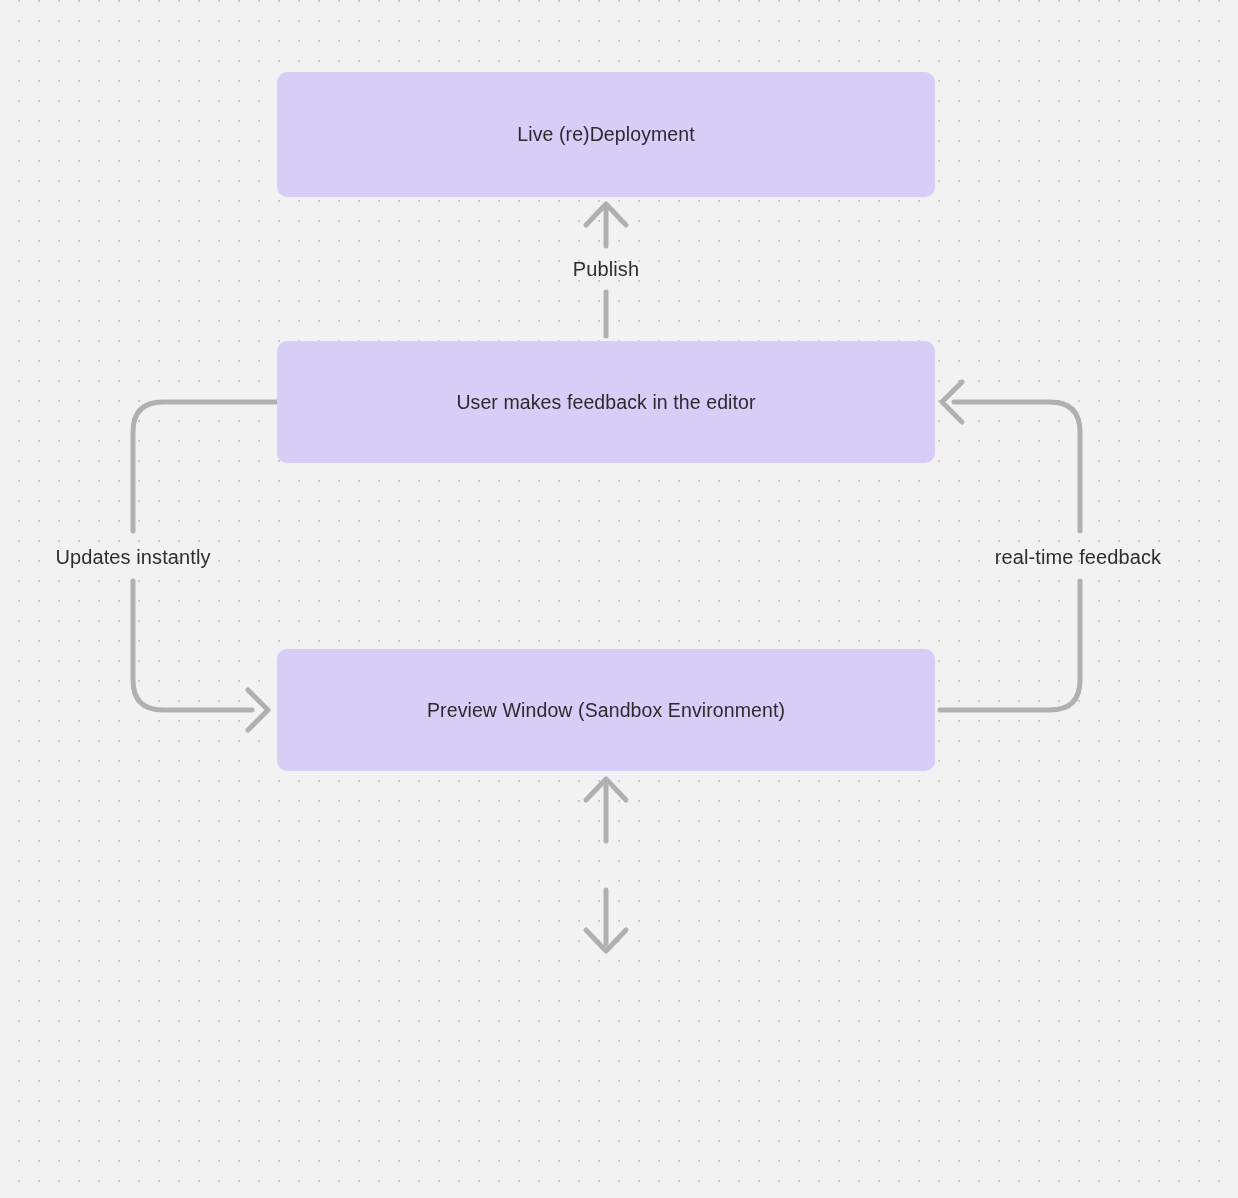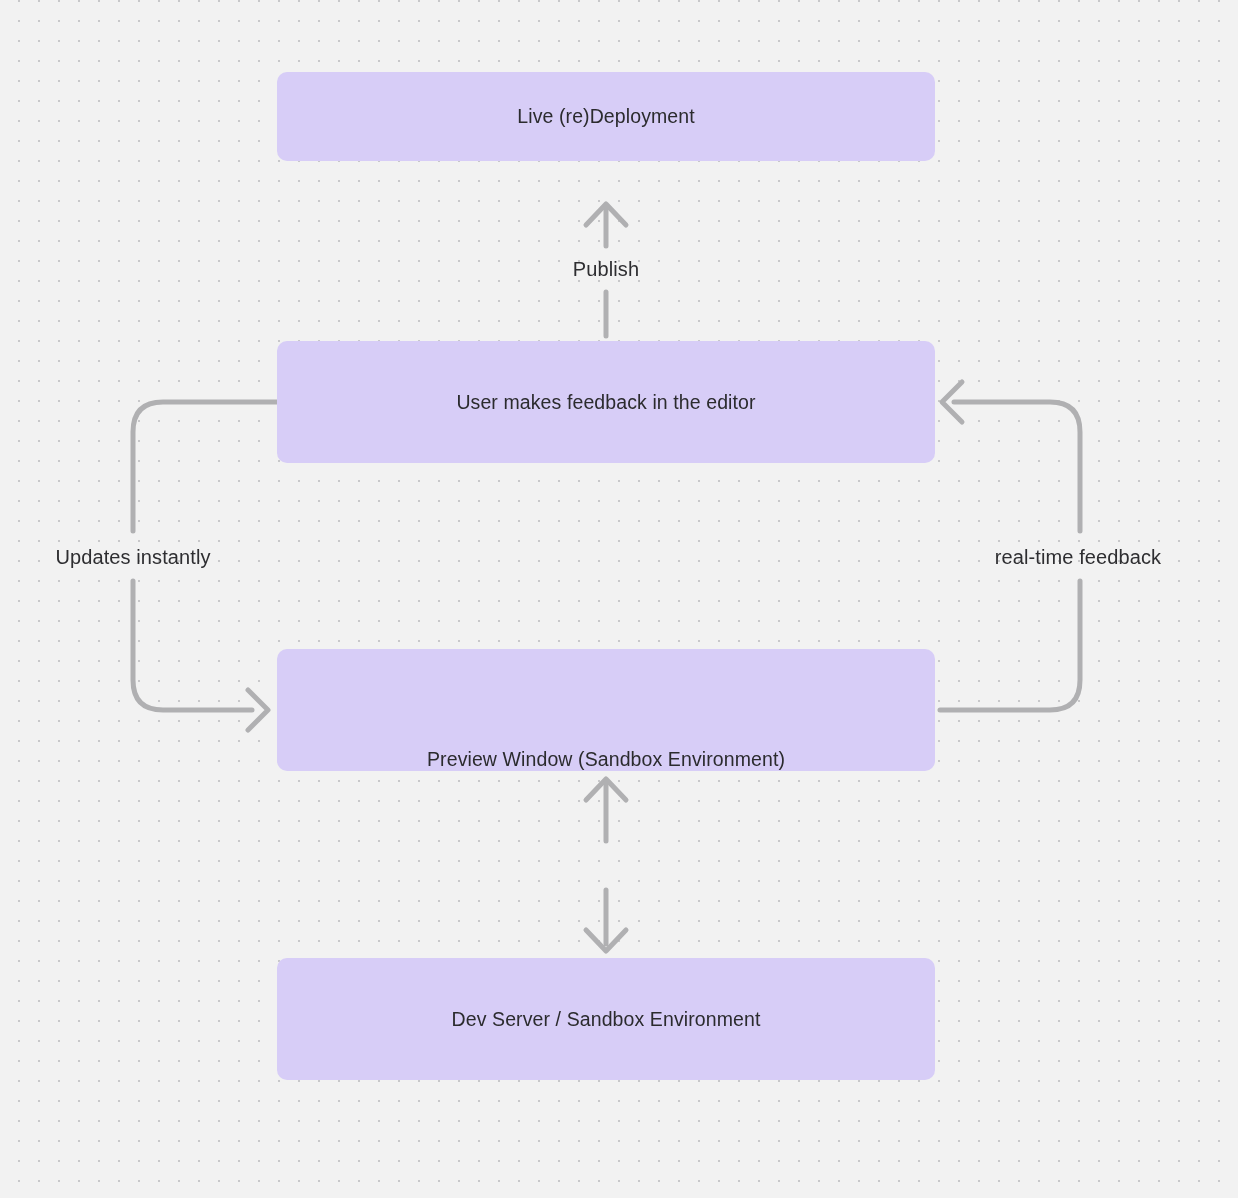--- a/index.html
+++ b/index.html
@@ -37,23 +37,23 @@
     background: #d7cdf7;
     border-radius: 10px;
     display: flex;
     align-items: center;
     justify-content: center;
     text-align: center;
     color: #2b2b2e;
     font-size: 19.5px;
     letter-spacing: 0.1px;
   }
-  #node-1 { left: 277px; top: 72px;  width: 658px; height: 89px; }
+  #node-1 { left: 277px; top: 72px;  width: 658px; height: 125px; }
   #node-2 { left: 277px; top: 341px; width: 658px; height: 122px; }
-  #node-3 { left: 277px; top: 649px; width: 658px; height: 122px; align-items: flex-end; }
+  #node-3 { left: 277px; top: 649px; width: 658px; height: 122px; }
   #node-4 { left: 277px; top: 958px; width: 658px; height: 122px; }
   .edge-label {
     position: absolute;
     transform: translate(-50%, -50%);
     white-space: nowrap;
     color: #2e2e31;
     font-size: 20px;
     letter-spacing: 0.1px;
   }
   #label-publish   { left: 606px;  top: 269px; }
@@ -99,23 +99,20 @@
   </div>
 
   <div class="node" id="node-2">
     <span>User makes feedback in the editor</span>
   </div>
 
   <div class="node" id="node-3">
     <span>Preview Window (Sandbox Environment)</span>
   </div>
 
-  <div class="node" id="node-4">
-    <span>Dev Server / Sandbox Environment</span>
-  </div>
 
   <div class="edge-label" id="label-publish">Publish</div>
 
   <div class="edge-label" id="label-updates">Updates instantly</div>
 
   <div class="edge-label" id="label-realtime">real-time feedback</div>
 
 
 </div>
 

